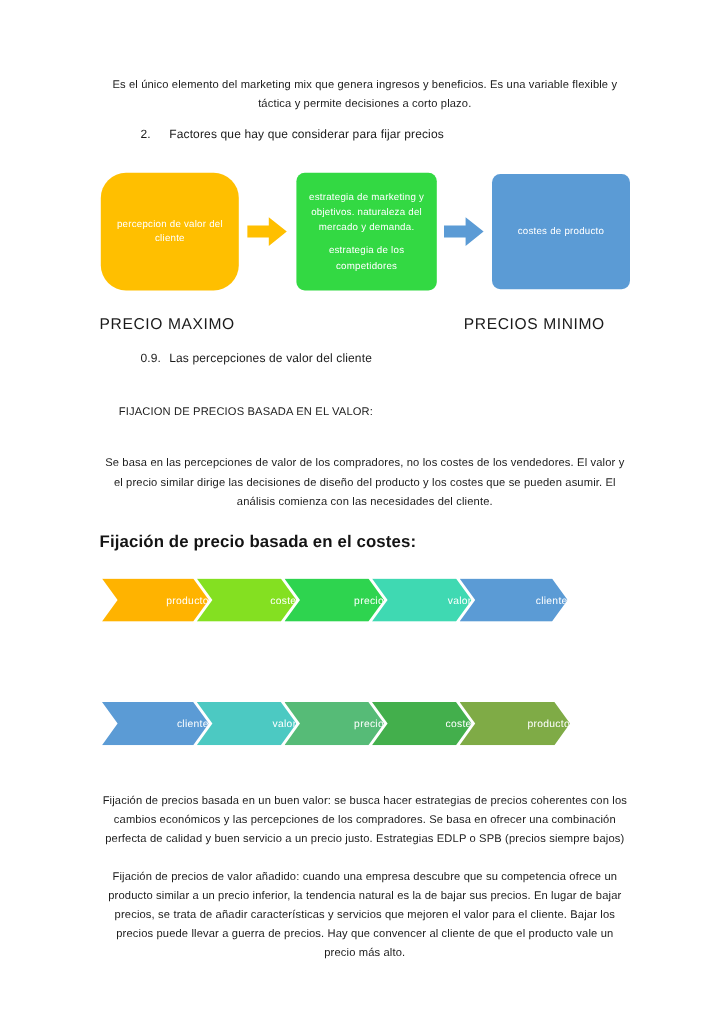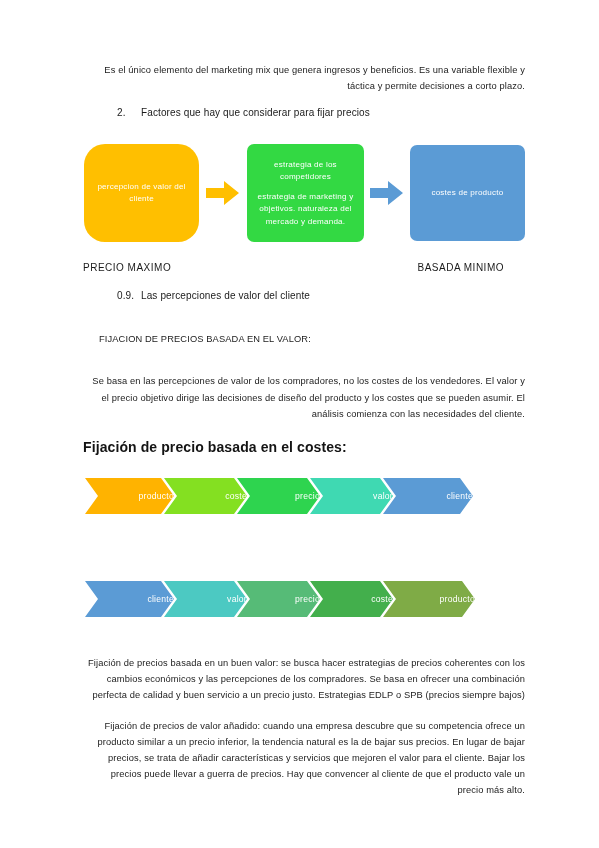--- a/index.html
+++ b/index.html
@@ -23,21 +23,21 @@
     background: #ffffff;
     padding: 62px 74px 0 83px;
   }
 
   
   p.body {
     font-size: 9.3px;
     line-height: 16.2px;
     margin: 0 0 11px 0;
     letter-spacing: 0.12px;
-    text-align: right;
+    text-align: center;
     color: #1b1b1b;
   }
   .numlist {
     font-size: 10px;
     line-height: 16px;
     margin: 7px 0 0 0;
     padding-left: 34px;
     letter-spacing: 0.12px;
   }
   .numlist .num { display: inline-block; width: 24px; }
@@ -53,21 +53,21 @@
     letter-spacing: 0.1px;
     margin: 0;
     color: #141414;
   }
 
   
   .minmax-row {
     display: flex;
     justify-content: space-between;
     margin-top: 19px;
-    font-size: 10px;
+    font-size: 13px;
     letter-spacing: 0.5px;
   }
   .minmax-row .right { margin-right: 21px; }
 
   
   .box-diagram {
     margin-top: 22px;
     display: flex;
     align-items: center;
     height: 100px;
@@ -139,48 +139,48 @@
     <div class="dbox dbox-1" style="background: rgb(255, 191, 0); border-radius: 21px;">
       <span>percepcion de valor del cliente</span>
     </div>
     <div class="arrow-gap">
       <svg width="34" height="28" viewBox="0 0 34 28">
         <polygon points="0,9 18,9 18,2 33,14 18,26 18,19 0,19" fill="#FFBF00"></polygon>
       </svg>
     </div>
     <div class="dbox dbox-2" style="background: rgb(51, 217, 67);">
       <div>
+        <span class="seg">estrategia de marketing y objetivos. naturaleza del mercado y demanda.</span>
         <span class="seg">estrategia de los competidores</span>
-        <span class="seg">estrategia de marketing y objetivos. naturaleza del mercado y demanda.</span>
       </div>
     </div>
     <div class="arrow-gap g2">
       <svg width="34" height="28" viewBox="0 0 34 28">
         <polygon points="0,9 18,9 18,2 33,14 18,26 18,19 0,19" fill="#5B9BD5"></polygon>
       </svg>
     </div>
     <div class="dbox dbox-3" style="background: rgb(91, 155, 213);">
       <span>costes de producto</span>
     </div>
   </div>
 
   <div class="minmax-row">
     <span class="left">PRECIO MAXIMO</span>
-    <span class="right">BASADA MINIMO</span>
+    <span class="right">PRECIOS MINIMO</span>
   </div>
 
   <div class="numlist" style="margin-top:15px;">
     <span class="num">0.9.</span><span>Las percepciones de valor del cliente</span>
   </div>
 
   <div style="height:14px"></div>
   <p class="heading-caps">FIJACION DE PRECIOS BASADA EN EL VALOR:</p>
 
   <div style="height:13px"></div>
-  <p class="body">Se basa en las percepciones de valor de los compradores, no los costes de los vendedores. El valor y el precio objetivo dirige las decisiones de diseño del producto y los costes que se pueden asumir. El análisis comienza con las necesidades del cliente.</p>
+  <p class="body">Se basa en las percepciones de valor de los compradores, no los costes de los vendedores. El valor y el precio similar dirige las decisiones de diseño del producto y los costes que se pueden asumir. El análisis comienza con las necesidades del cliente.</p>
 
   <div style="height:6px"></div>
   <p class="bold-head">Fijación de precio basada en el costes:</p>
 
   <div class="chev-strip" style="margin-top:23px;">
     <div class="chev" style="width: 89px; background: rgb(255, 179, 0); z-index: 10;">
         <span>producto</span>
       </div>
     <div class="chev" style="width: 83px; background: rgb(132, 224, 33); z-index: 9;">
         <span>coste</span>

